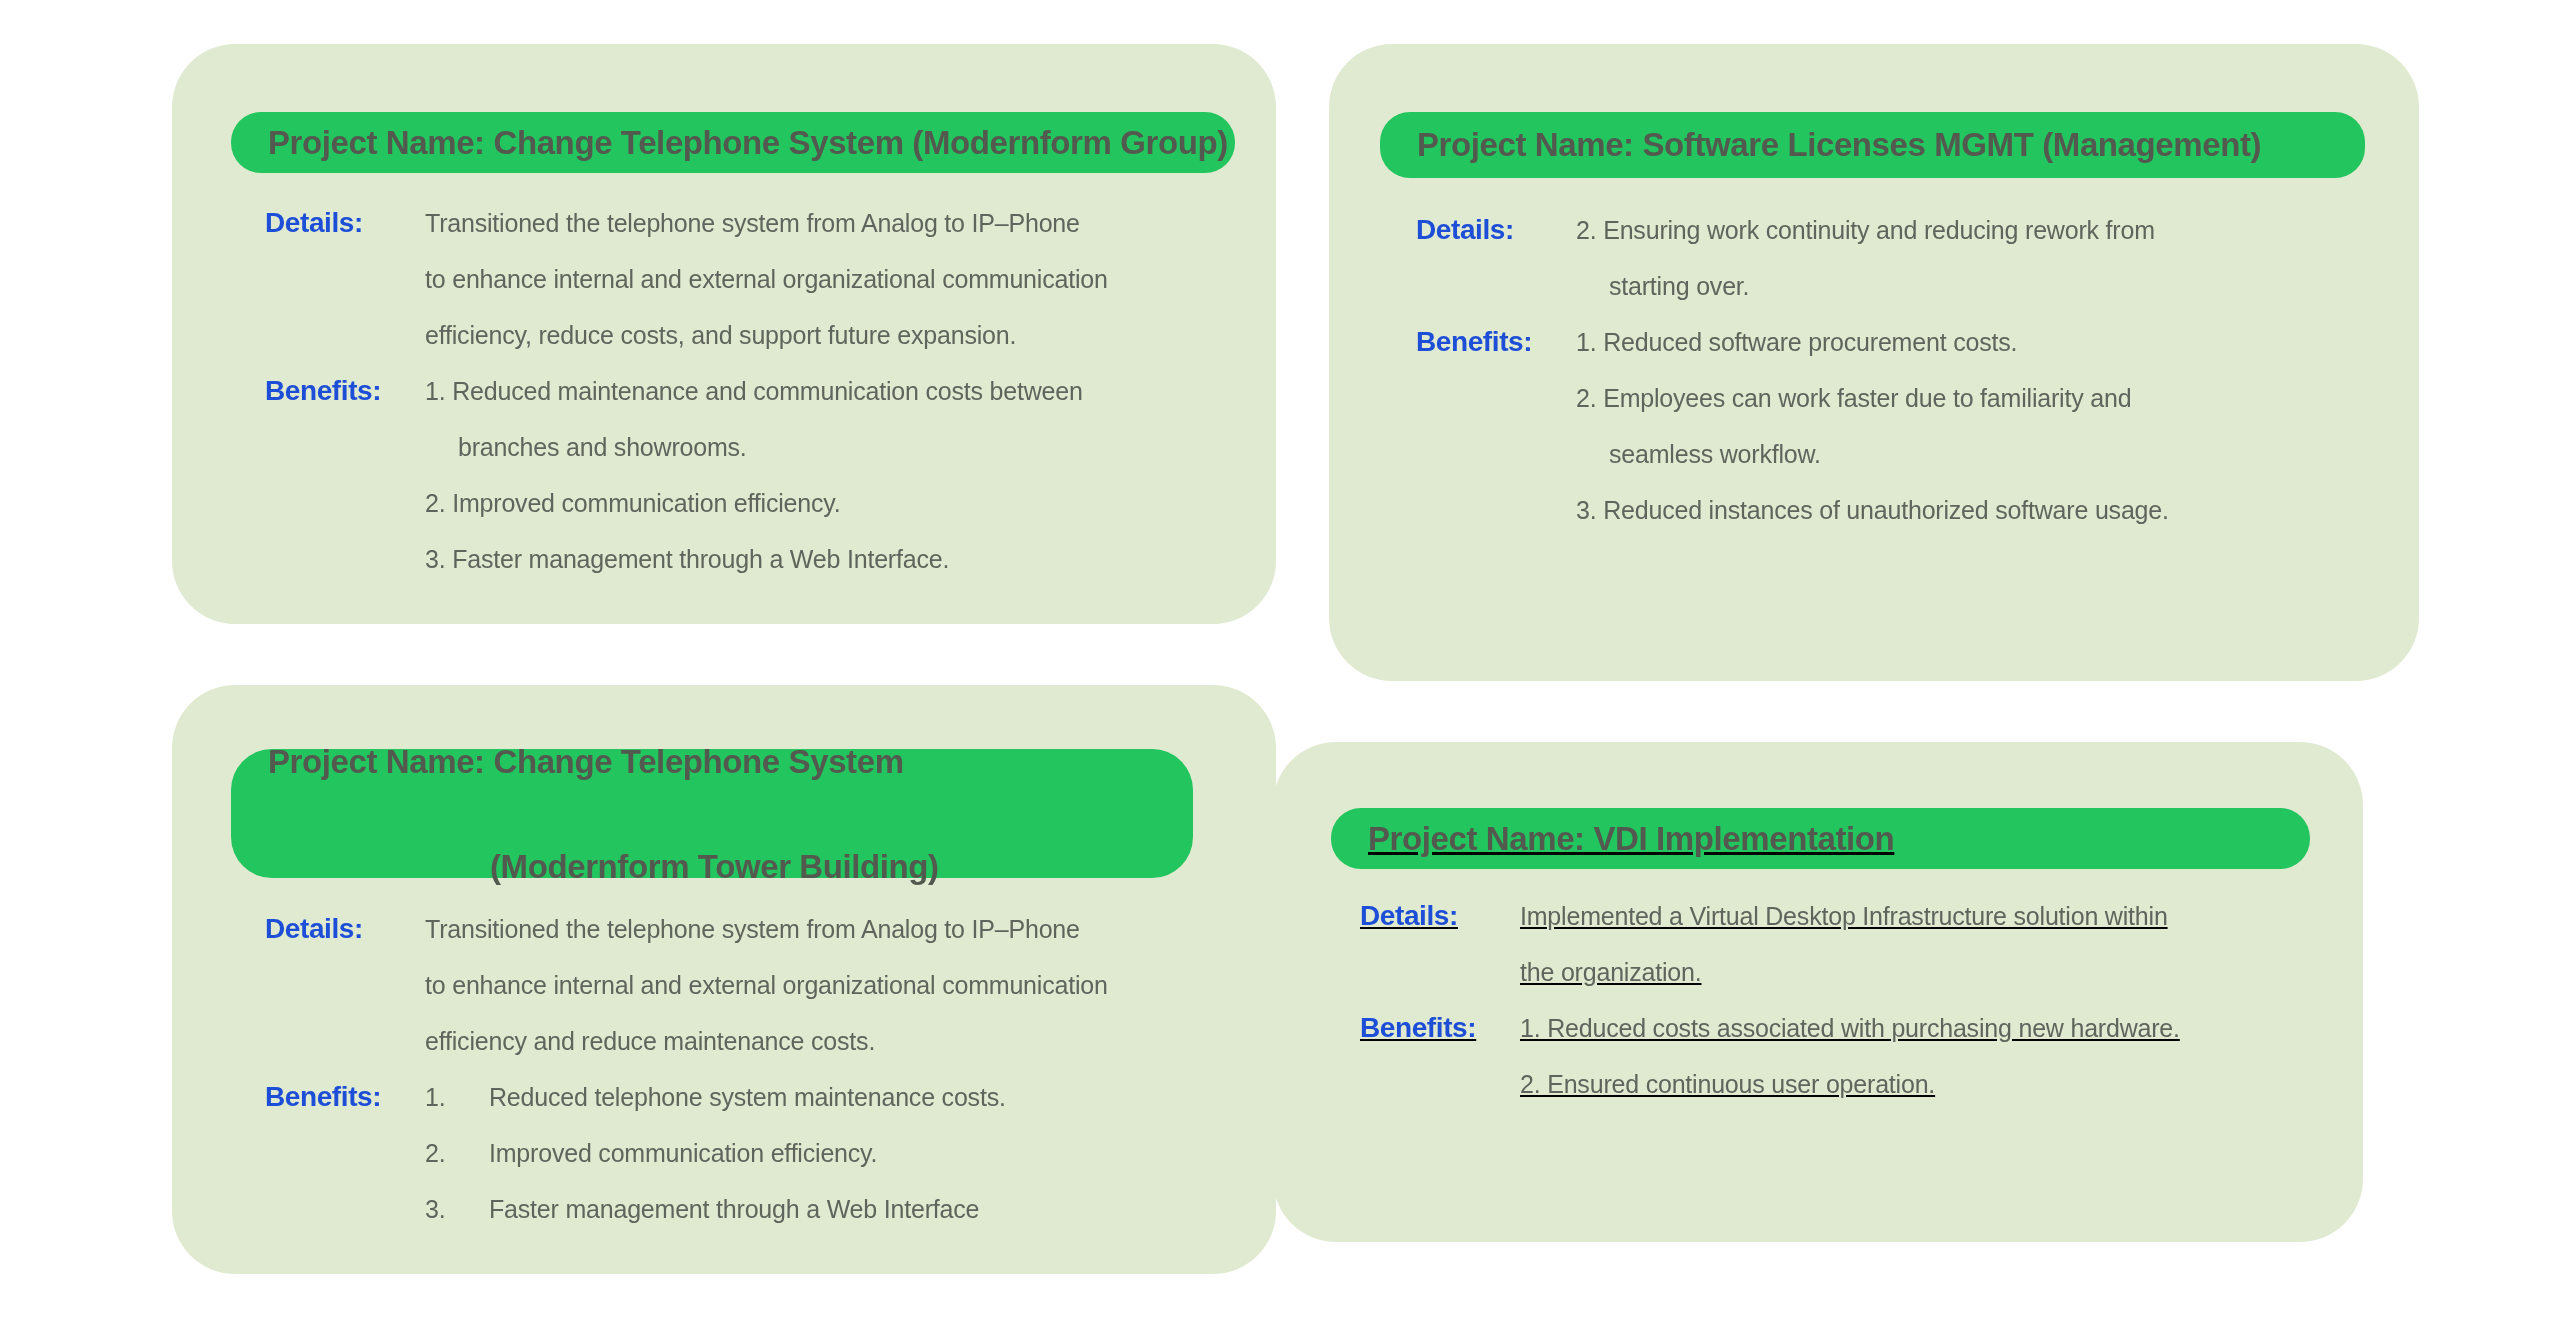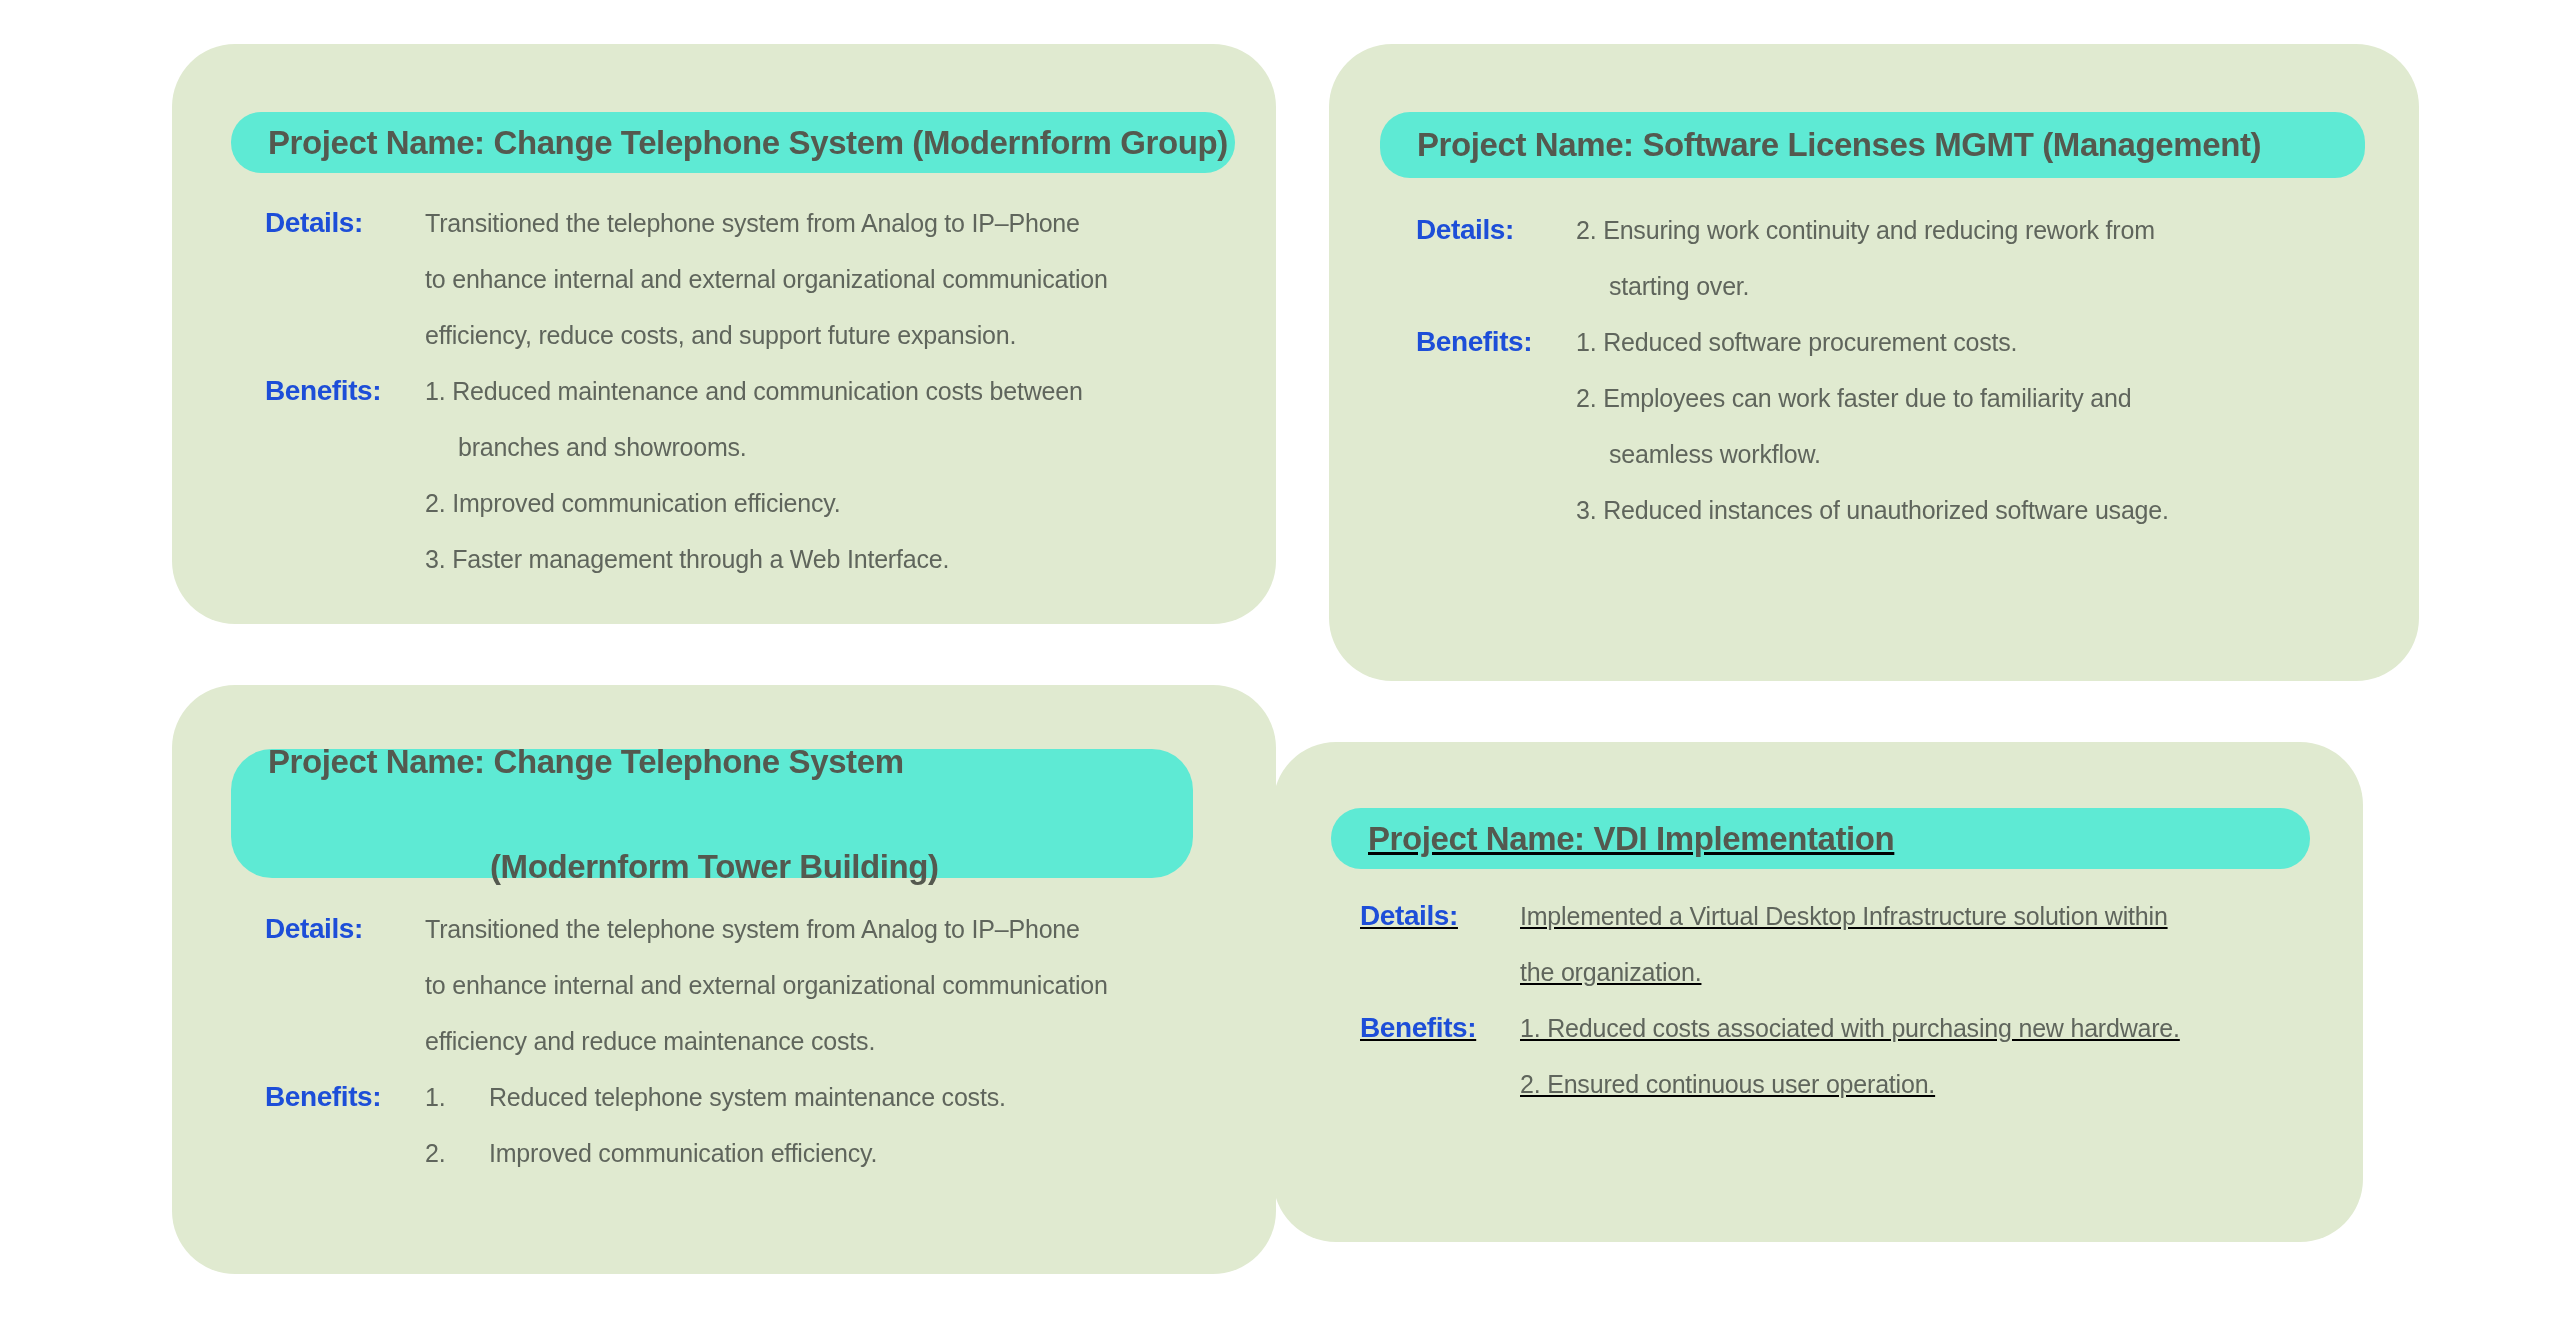--- a/index.html
+++ b/index.html
@@ -18,21 +18,21 @@
     position: absolute;
     background: #e0ead0;
     border-radius: 63px;
   }
   .card.c0 { left: 172px;  top: 44px;   width: 1104px; height: 580px; }
   .card.c1 { left: 1329px; top: 44px;   width: 1090px; height: 637px; }
   .card.c2 { left: 172px;  top: 685px;  width: 1104px; height: 589px; }
   .card.c3 { left: 1273px; top: 742px; width: 1090px; height: 500px; text-decoration: underline; }
 
   .pill {
-    background: #5eead4;
+    background: #22c55e;
     border-radius: 41px;
     display: flex;
     flex-direction: column;
     justify-content: center;
     padding-left: 37px;
     box-sizing: border-box;
     font-weight: bold;
     font-size: 33px;
     color: #54594f;
     letter-spacing: -0.4px;
@@ -137,20 +137,21 @@
         <div class="line">Transitioned the telephone system from Analog to IP–Phone</div>
         <div class="line">to enhance internal and external organizational communication</div>
         <div class="line">efficiency and reduce maintenance costs.</div>
       </div>
     </div>
     <div class="section">
       <div class="label">Benefits:</div>
       <div class="content">
         <div class="line"><span class="num">1.</span><span>Reduced telephone system maintenance costs.</span></div>
         <div class="line"><span class="num">2.</span><span>Improved communication efficiency.</span></div>
+        <div class="line"><span class="num">3.</span><span>Faster management through a Web Interface</span></div>
       </div>
     </div>
   </div>
 </section>
 
 <section class="card c3">
   <div class="pill">
     <div class="title-line">Project Name: VDI Implementation</div>
   </div>
   <div class="body">

